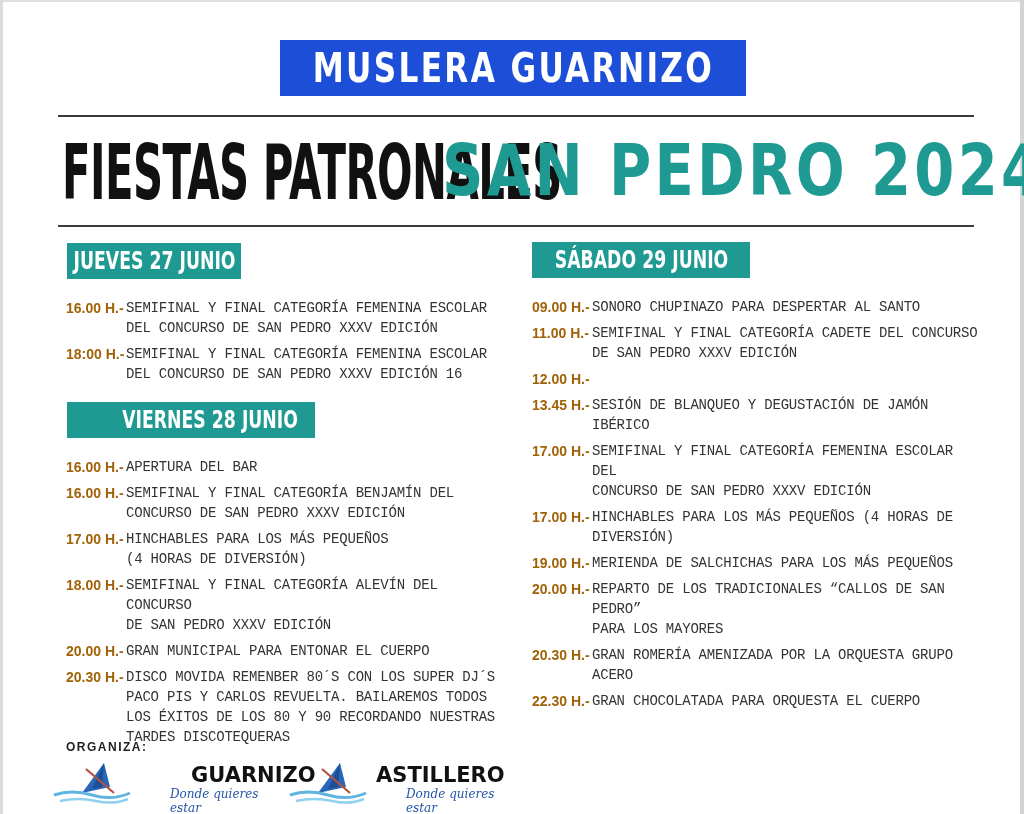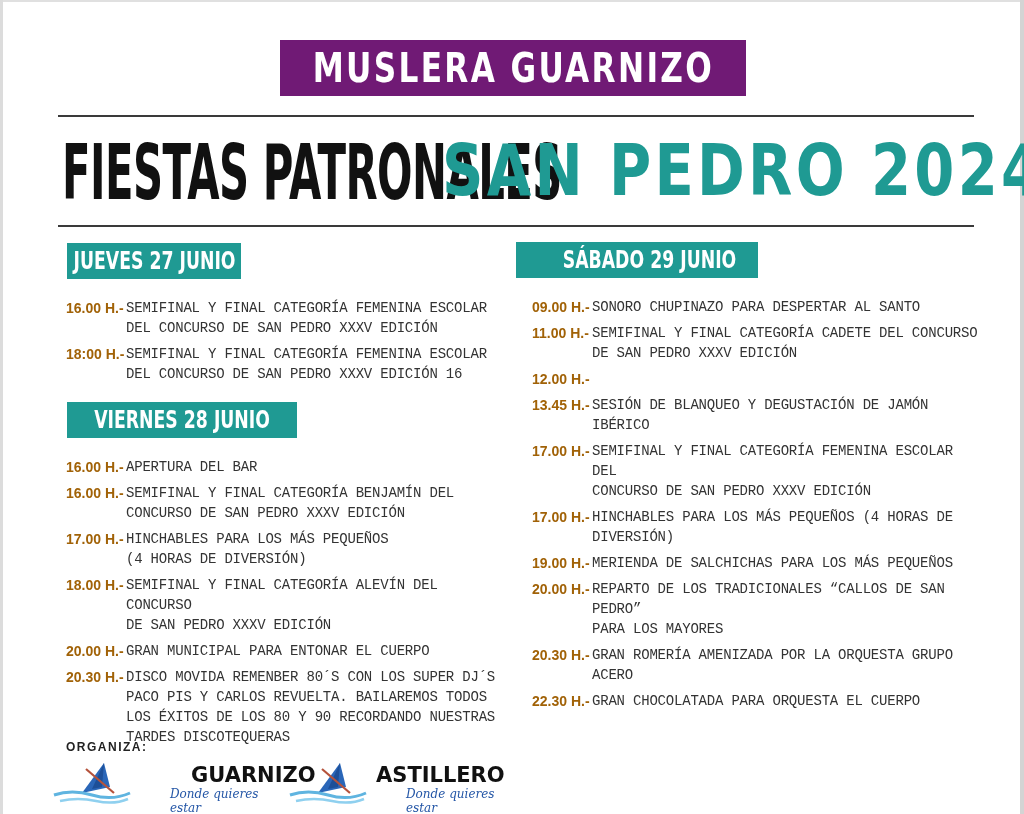--- a/index.html
+++ b/index.html
@@ -8,21 +8,21 @@
     background:#ffffff;
     font-family:"Liberation Sans", sans-serif;
     color:#2b2b2b;
   }
   .edge-left { position:absolute; left:0; top:0; width:3px; height:814px; background:#dcdcdc; }
   .edge-right { position:absolute; right:0; top:0; width:4px; height:814px; background:#d4d4d4; }
   .edge-top { position:absolute; left:0; top:0; width:1024px; height:2px; background:#e0e0e0; }
 
   .top-banner {
     position:absolute; left:280px; top:40px; width:466px; height:56px;
-    background:#701a75; color:#ffffff;
+    background:#1d4ed8; color:#ffffff;
     display:flex; align-items:center; justify-content:center;
     font-family:"DejaVu Sans", sans-serif; font-weight:bold;
     font-size:40px; letter-spacing:3px;
     transform-origin:center;
   }
   .top-banner span { display:inline-block; transform:scaleX(0.78); white-space:nowrap; }
 
   .rule { position:absolute; left:58px; width:916px; height:2px; background:#3a3a3a; }
   .rule.r1 { top:115px; }
   .rule.r2 { top:225px; }
@@ -105,21 +105,21 @@
     <span class="desc">SEMIFINAL Y FINAL CATEGORÍA FEMENINA ESCOLAR
 DEL CONCURSO DE SAN PEDRO XXXV EDICIÓN</span>
   </div>
   <div class="event">
     <span class="time">18:00 H.-</span>
     <span class="desc">SEMIFINAL Y FINAL CATEGORÍA FEMENINA ESCOLAR
 DEL CONCURSO DE SAN PEDRO XXXV EDICIÓN 16</span>
   </div>
 </div>
 
-<div class="day-header" style="left:67px; top:402px; width:230px;">
+<div class="day-header" style="left:67px; top:402px; width:210px;padding-left:38px;">
   <span>VIERNES 28 JUNIO</span>
 </div>
 <div class="events" style="left:66px; top:457px; width:440px;">
   <div class="event">
     <span class="time">16.00 H.-</span>
     <span class="desc">APERTURA DEL BAR</span>
   </div>
   <div class="event">
     <span class="time">16.00 H.-</span>
     <span class="desc">SEMIFINAL Y FINAL CATEGORÍA BENJAMÍN DEL
@@ -141,21 +141,21 @@
   </div>
   <div class="event">
     <span class="time">20.30 H.-</span>
     <span class="desc">DISCO MOVIDA REMENBER 80´S  CON LOS SUPER DJ´S
 PACO PIS Y CARLOS REVUELTA. BAILAREMOS TODOS
 LOS ÉXITOS DE LOS 80 Y 90 RECORDANDO NUESTRAS
 TARDES DISCOTEQUERAS</span>
   </div>
 </div>
 
-<div class="day-header" style="left:516px; top:242px; width:218px;padding-left:24px;">
+<div class="day-header" style="left:532px; top:242px; width:218px;">
   <span>SÁBADO 29 JUNIO</span>
 </div>
 <div class="events" style="left:532px; top:297px; width:450px;">
   <div class="event">
     <span class="time">09.00 H.-</span>
     <span class="desc">SONORO CHUPINAZO PARA DESPERTAR AL SANTO</span>
   </div>
   <div class="event">
     <span class="time">11.00 H.-</span>
     <span class="desc">SEMIFINAL Y FINAL CATEGORÍA CADETE DEL CONCURSO

